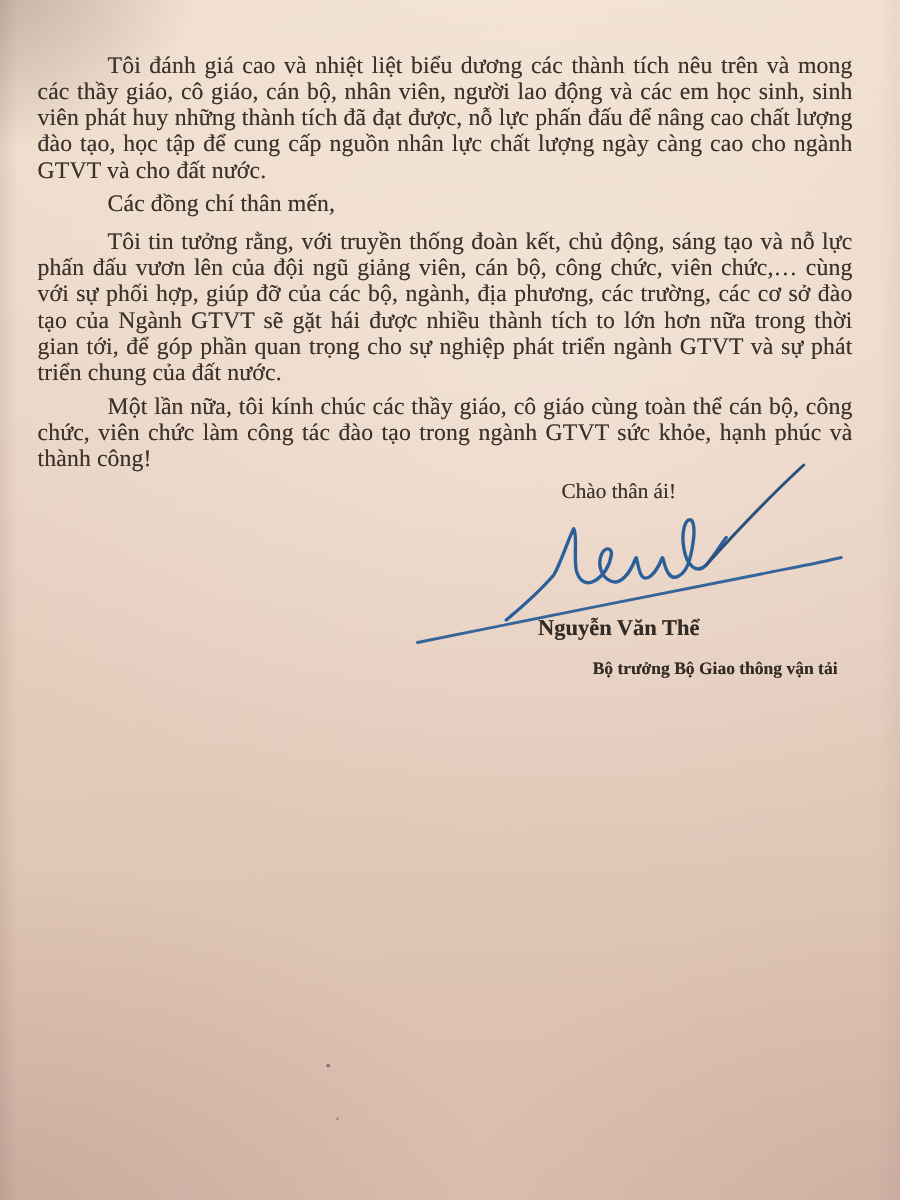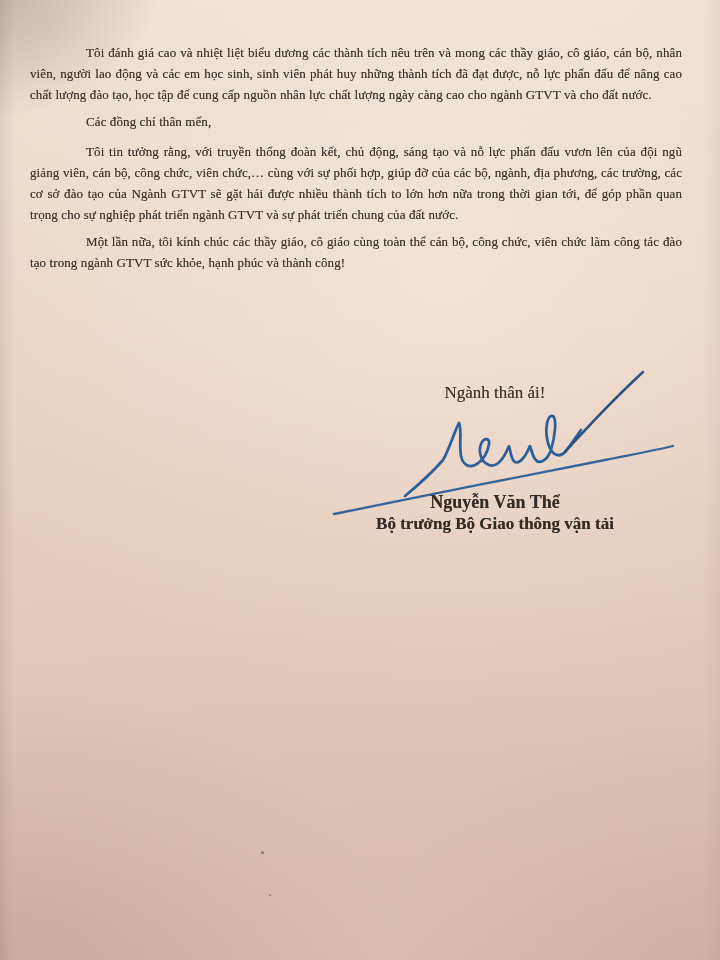--- a/index.html
+++ b/index.html
@@ -34,21 +34,21 @@
       radial-gradient(ellipse 600px 420px at 0% 100%, rgba(120,82,70,0.16), rgba(120,82,70,0) 65%),
       radial-gradient(ellipse 520px 380px at 100% 100%, rgba(120,82,70,0.10), rgba(120,82,70,0) 65%),
       linear-gradient(90deg, rgba(90,62,52,0.10) 0, rgba(90,62,52,0) 14px),
       linear-gradient(270deg, rgba(90,62,52,0.06) 0, rgba(90,62,52,0) 18px);
   }
   .content {
     position: absolute;
     left: 30px; top: 42px;
     width: 652px;
     color: var(--ink);
-    font-size: 13px;
+    font-size: 19px;
     line-height: 21px;
     text-align: justify;
     letter-spacing: 0.1px;
     text-shadow: 0 0 0.5px rgba(58,50,43,0.55);
   }
   .para { margin: 0 0 6px 0; }
   .para.indent { text-indent: 56px; }
   .para.salutation {
     margin: 5px 0 9px 0;
     text-indent: 56px;
@@ -82,21 +82,21 @@
     position: absolute;
     left: 320px; top: 492px;
     width: 350px;
     text-align: center;
     color: #332b25;
     font-weight: bold;
     text-shadow: 0 0 0.5px rgba(51,43,37,0.6);
     font-family: Liberation Serif, serif;
   }
   .sig-name  { font-size: 18px; line-height: 21px; }
-  .sig-title { font-size: 17px; line-height: 20px; margin-top: 1px; }
+  .sig-title { font-size: 14px; line-height: 20px; margin-top: 13px; text-align: right; }
   .speck {
     position: absolute;
     border-radius: 50%;
     background: rgba(80,62,52,0.55);
     pointer-events: none;
   }
   .speck1 { left: 261px; top: 851px; width: 3px; height: 3px; }
   .speck2 { left: 269px; top: 894px; width: 2px; height: 2px; background: rgba(80,62,52,0.45); }
 </style>
 </head>
@@ -105,21 +105,21 @@
 <div class="page">
   <div class="vignette"></div>
 
   <div class="content">
     <p class="para indent">Tôi đánh giá cao và nhiệt liệt biểu dương các thành tích nêu trên và mong các thầy giáo, cô giáo, cán bộ, nhân viên, người lao động và các em học sinh, sinh viên phát huy những thành tích đã đạt được, nỗ lực phấn đấu để nâng cao chất lượng đào tạo, học tập để cung cấp nguồn nhân lực chất lượng ngày càng cao cho ngành GTVT và cho đất nước.</p>
     <p class="para salutation">Các đồng chí thân mến,</p>
     <p class="para indent">Tôi tin tưởng rằng, với truyền thống đoàn kết, chủ động, sáng tạo và nỗ lực phấn đấu vươn lên của đội ngũ giảng viên, cán bộ, công chức, viên chức,… cùng với sự phối hợp, giúp đỡ của các bộ, ngành, địa phương, các trường, các cơ sở đào tạo của Ngành GTVT sẽ gặt hái được nhiều thành tích to lớn hơn nữa trong thời gian tới, để góp phần quan trọng cho sự nghiệp phát triển ngành GTVT và sự phát triển chung của đất nước.</p>
     <p class="para indent">Một lần nữa, tôi kính chúc các thầy giáo, cô giáo cùng toàn thể cán bộ, công chức, viên chức làm công tác đào tạo trong ngành GTVT sức khỏe, hạnh phúc và thành công!</p>
   </div>
 
-  <div class="closing">Ngành thân ái!</div>
+  <div class="closing">Chào thân ái!</div>
 
   <svg class="signature-svg" viewBox="0 0 370 150" aria-hidden="true">
 
     <path class="sig sig-under" d="M9,146 C80,131 200,108 280,92 C310,86 332,82 348,78"></path>
 
     <path class="sig sig-loops" d="M80,128
       C92,118 106,106 118,92
       C124,82 130,62 134,55
       C137,60 134,76 136,88
       C138,97 144,100 150,97

